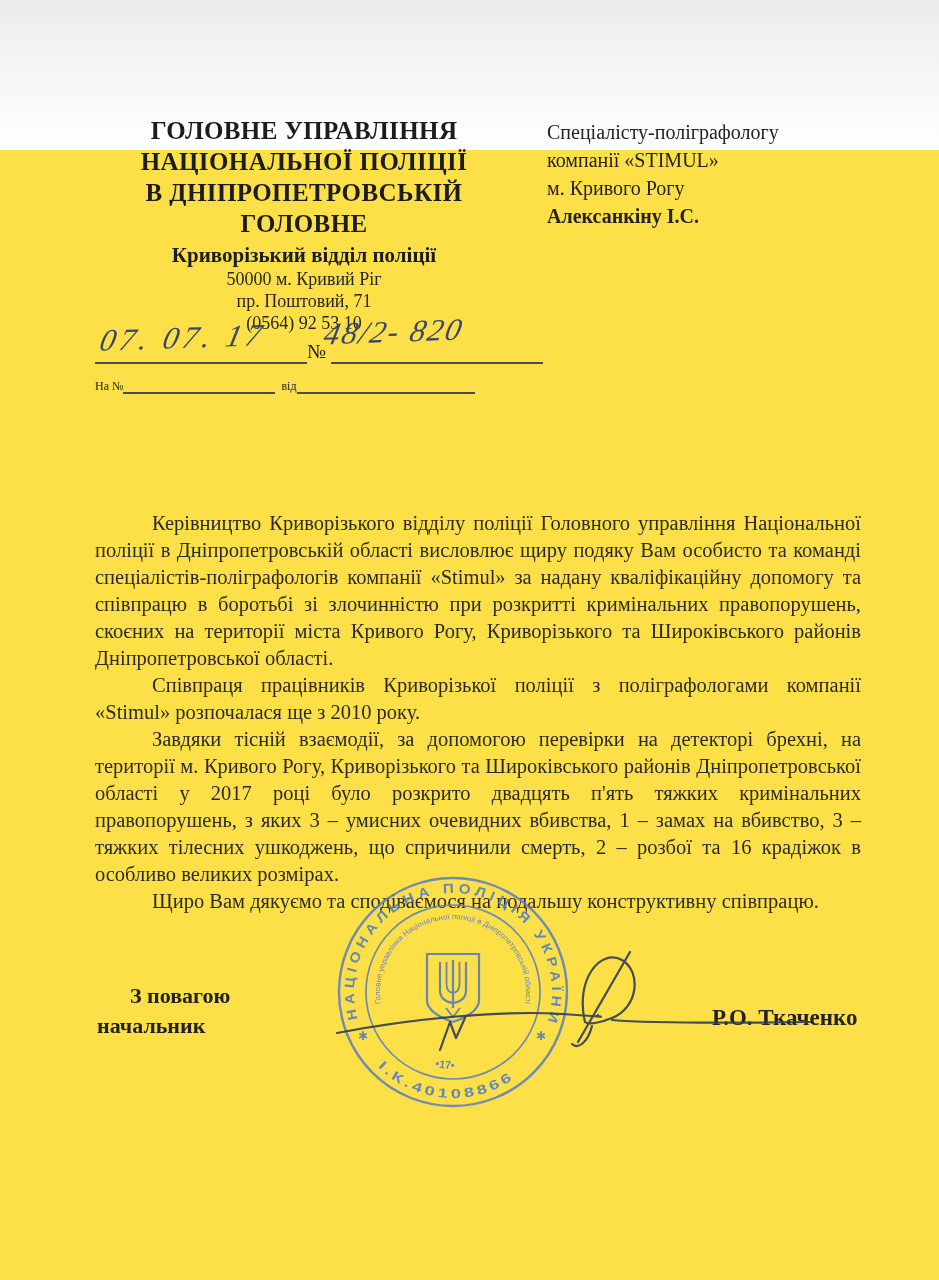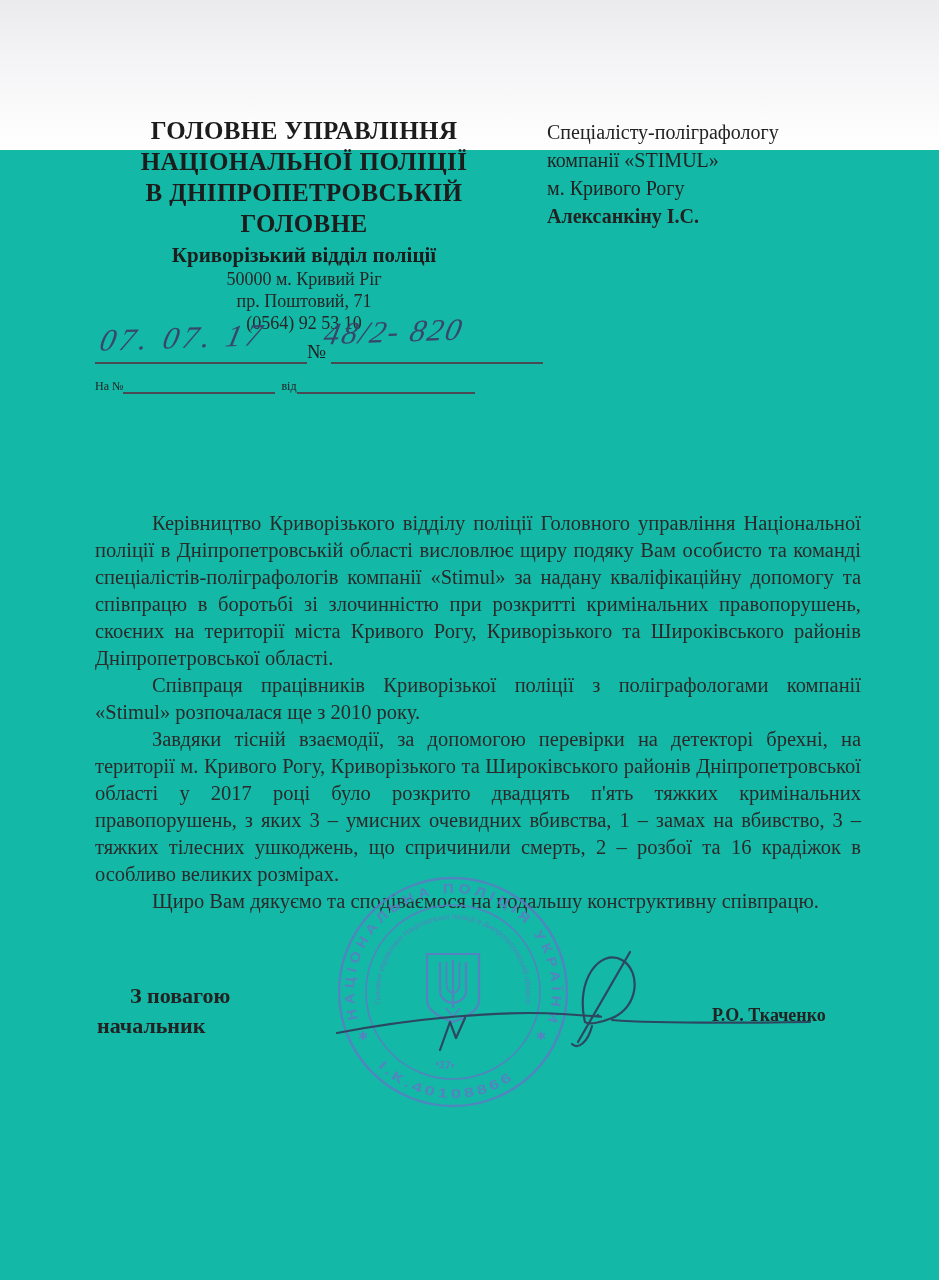--- a/index.html
+++ b/index.html
@@ -1,18 +1,18 @@
 <!DOCTYPE html>
 <html><head>
 <meta charset="utf-8">
 <style>
   html,body { margin:0; padding:0; background:#e9e9eb; }
   .page {
     position:relative; width:939px; height:1280px; margin:0 auto;
-    background:#14b8a6; overflow:hidden;
+    background:#fde047; overflow:hidden;
     font-family:"Liberation Serif", serif; color:#2f2f2f;
   }
   .top-shade {
     position:absolute; left:0; top:0; width:100%; height:150px;
     background:linear-gradient(#ebebed 0%, #f4f4f6 40%, #ffffff 100%);
     pointer-events:none;
   }
   
   .letterhead { position:absolute; left:92px; top:115px; width:424px; text-align:center; }
   .org-line { font-weight:bold; font-size:25px; line-height:31px; color:#1c1c1c; letter-spacing:.4px; }
@@ -43,21 +43,21 @@
     font-size:23px; font-weight:bold; font-style:italic; color:#222; }
 
   
   .body-text { position:absolute; left:95px; top:510px; width:766px;
     font-size:20.5px; line-height:27px; text-align:justify; color:#2a2a2a;font-family:Liberation Serif, serif; }
   .body-text p { margin:0; text-indent:57px; }
 
   
   .closing { position:absolute; left:97px; top:981px; font-size:22px; font-weight:bold; line-height:30px; color:#222; }
   .closing .respect { margin-left:33px; }
-  .sign-name { position:absolute; left:712px; top:1005px; font-size:18px; font-weight:bold; color:#222; white-space:nowrap; }
+  .sign-name { position:absolute; left:712px; top:1005px; font-size:23px; font-weight:bold; color:#222; white-space:nowrap; }
 
   .stamp-svg { position:absolute; left:328px; top:872px; width:250px; height:240px; opacity:.92; }
   .sig-svg { position:absolute; left:320px; top:930px; width:560px; height:160px; pointer-events:none; }
 </style>
 </head>
 <body>
 
 <div class="page">
   <div class="top-shade"></div>
 

